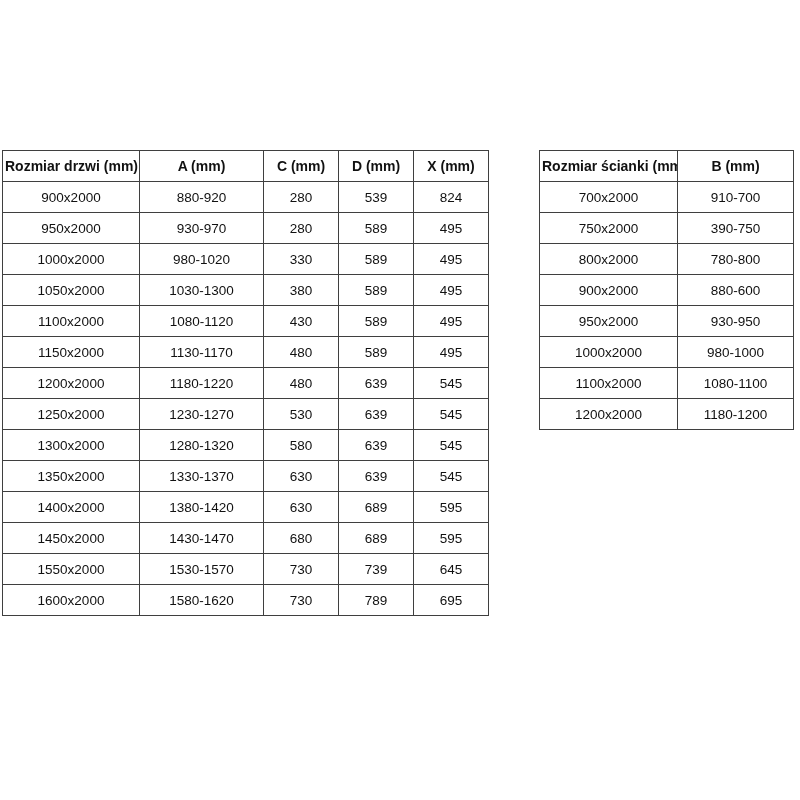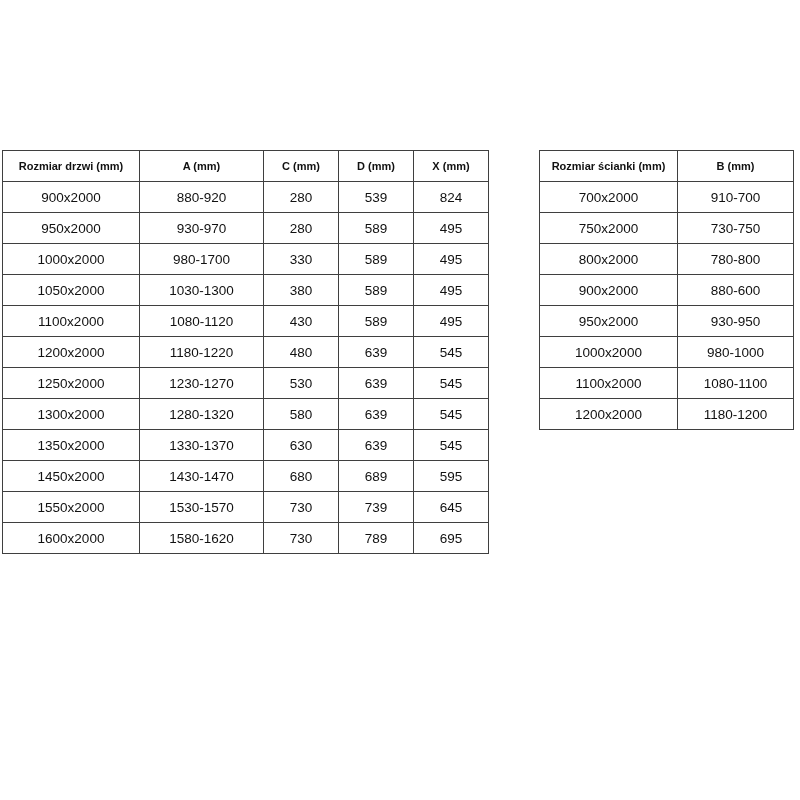--- a/index.html
+++ b/index.html
@@ -30,21 +30,21 @@
     vertical-align: middle;
     height: 30px;
     padding: 0 2px;
     font-size: 13.5px;
     color: #111111;
     white-space: nowrap;
     overflow: hidden;
   }
   table.dim-table th {
     font-weight: bold;
-    font-size: 11px;
+    font-size: 14px;
   }
   #doors-table { left: 2px;  width: 486px; }
   #walls-table { left: 539px; width: 254px; }
 </style>
 </head>
 <body>
 
 <div class="canvas">
 
   <table id="doors-table" class="dim-table">
@@ -74,40 +74,47 @@
         </tr>
         <tr>
           <td>950x2000</td>
           <td>930-970</td>
           <td>280</td>
           <td>589</td>
           <td>495</td>
         </tr>
         <tr>
           <td>1000x2000</td>
-          <td>980-1700</td>
+          <td>980-1020</td>
           <td>330</td>
           <td>589</td>
           <td>495</td>
         </tr>
         <tr>
           <td>1050x2000</td>
           <td>1030-1300</td>
           <td>380</td>
           <td>589</td>
           <td>495</td>
         </tr>
         <tr>
           <td>1100x2000</td>
           <td>1080-1120</td>
           <td>430</td>
           <td>589</td>
           <td>495</td>
         </tr>
         <tr>
+          <td>1150x2000</td>
+          <td>1130-1170</td>
+          <td>480</td>
+          <td>589</td>
+          <td>495</td>
+        </tr>
+        <tr>
           <td>1200x2000</td>
           <td>1180-1220</td>
           <td>480</td>
           <td>639</td>
           <td>545</td>
         </tr>
         <tr>
           <td>1250x2000</td>
           <td>1230-1270</td>
           <td>530</td>
@@ -120,20 +127,27 @@
           <td>580</td>
           <td>639</td>
           <td>545</td>
         </tr>
         <tr>
           <td>1350x2000</td>
           <td>1330-1370</td>
           <td>630</td>
           <td>639</td>
           <td>545</td>
+        </tr>
+        <tr>
+          <td>1400x2000</td>
+          <td>1380-1420</td>
+          <td>630</td>
+          <td>689</td>
+          <td>595</td>
         </tr>
         <tr>
           <td>1450x2000</td>
           <td>1430-1470</td>
           <td>680</td>
           <td>689</td>
           <td>595</td>
         </tr>
         <tr>
           <td>1550x2000</td>
@@ -163,21 +177,21 @@
           <th>B (mm)</th>
         </tr>
       </thead>
       <tbody>
         <tr>
           <td>700x2000</td>
           <td>910-700</td>
         </tr>
         <tr>
           <td>750x2000</td>
-          <td>730-750</td>
+          <td>390-750</td>
         </tr>
         <tr>
           <td>800x2000</td>
           <td>780-800</td>
         </tr>
         <tr>
           <td>900x2000</td>
           <td>880-600</td>
         </tr>
         <tr>

